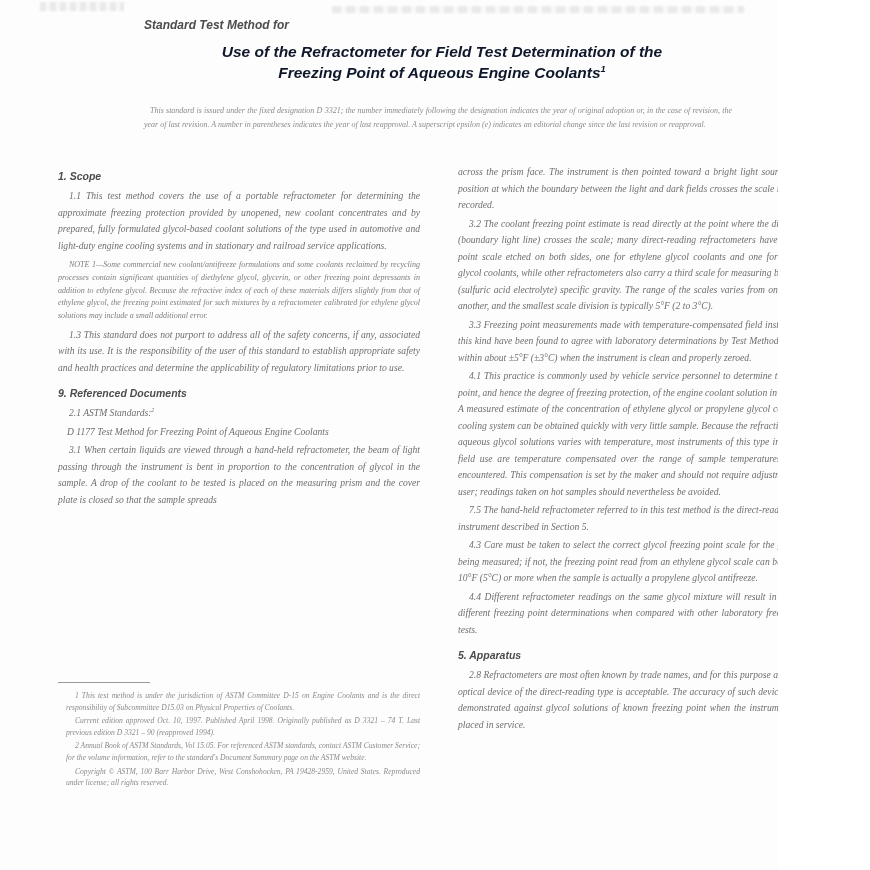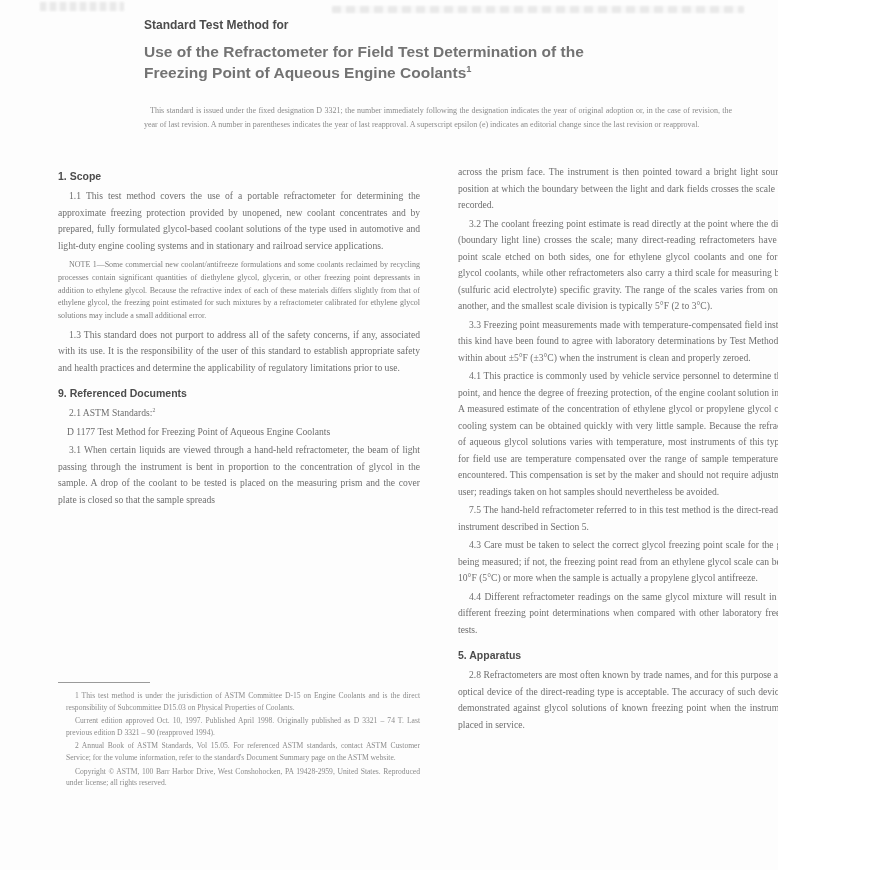--- a/index.html
+++ b/index.html
@@ -1,31 +1,31 @@
 <!DOCTYPE html>
 <html><head>
 <meta charset="utf-8">
 <style>
   html,body{margin:0;padding:0;background:#ffffff;}
   .page{position:relative;width:778px;height:870px;background:#fdfdfd;overflow:hidden;
-        font-family:"Liberation Serif", serif;}
+        font-family:"Liberation Serif", serif;font-style:italic;}
   .scan{filter:blur(0.55px);}
 
   
   .artifact{position:absolute;opacity:.55;filter:blur(1.1px);}
   .artifact-a{left:40px;top:2px;width:84px;height:9px;
     background:repeating-linear-gradient(90deg,#d9d9d9 0 6px,#f5f5f5 6px 10px);}
   .artifact-b{left:332px;top:6px;width:412px;height:7px;
     background:repeating-linear-gradient(90deg,#dadada 0 9px,#f6f6f6 9px 14px);}
 
   .title-block{position:absolute;left:144px;top:18px;width:596px;}
   .kicker{font-family:"Liberation Sans", sans-serif;font-weight:bold;font-size:12px;
           color:#4c4c4c;margin:0 0 9px 0;}
   .title-line{font-family:"Liberation Sans", sans-serif;font-weight:bold;font-size:15.5px;
-          line-height:21px;color:#737373;}
+          line-height:21px;color:#0f172a;text-align:center;}
   sup.fnref{font-size:60%;vertical-align:super;line-height:0;}
 
   .disclaimer{position:absolute;left:144px;top:104px;width:588px;font-size:8px;
           line-height:13.5px;color:#8b8b8b;text-align:justify;text-indent:6px;}
 
   .col{position:absolute;width:362px;color:#6e6e6e;font-size:9.6px;line-height:16.5px;}
   .col-left{left:58px;top:170px;}
   .col-right{left:458px;top:164px;}
   .h{font-family:"Liberation Sans", sans-serif;font-weight:bold;font-size:10.5px;
      color:#4c4c4c;margin:11px 0 5px 0;line-height:13px;}

